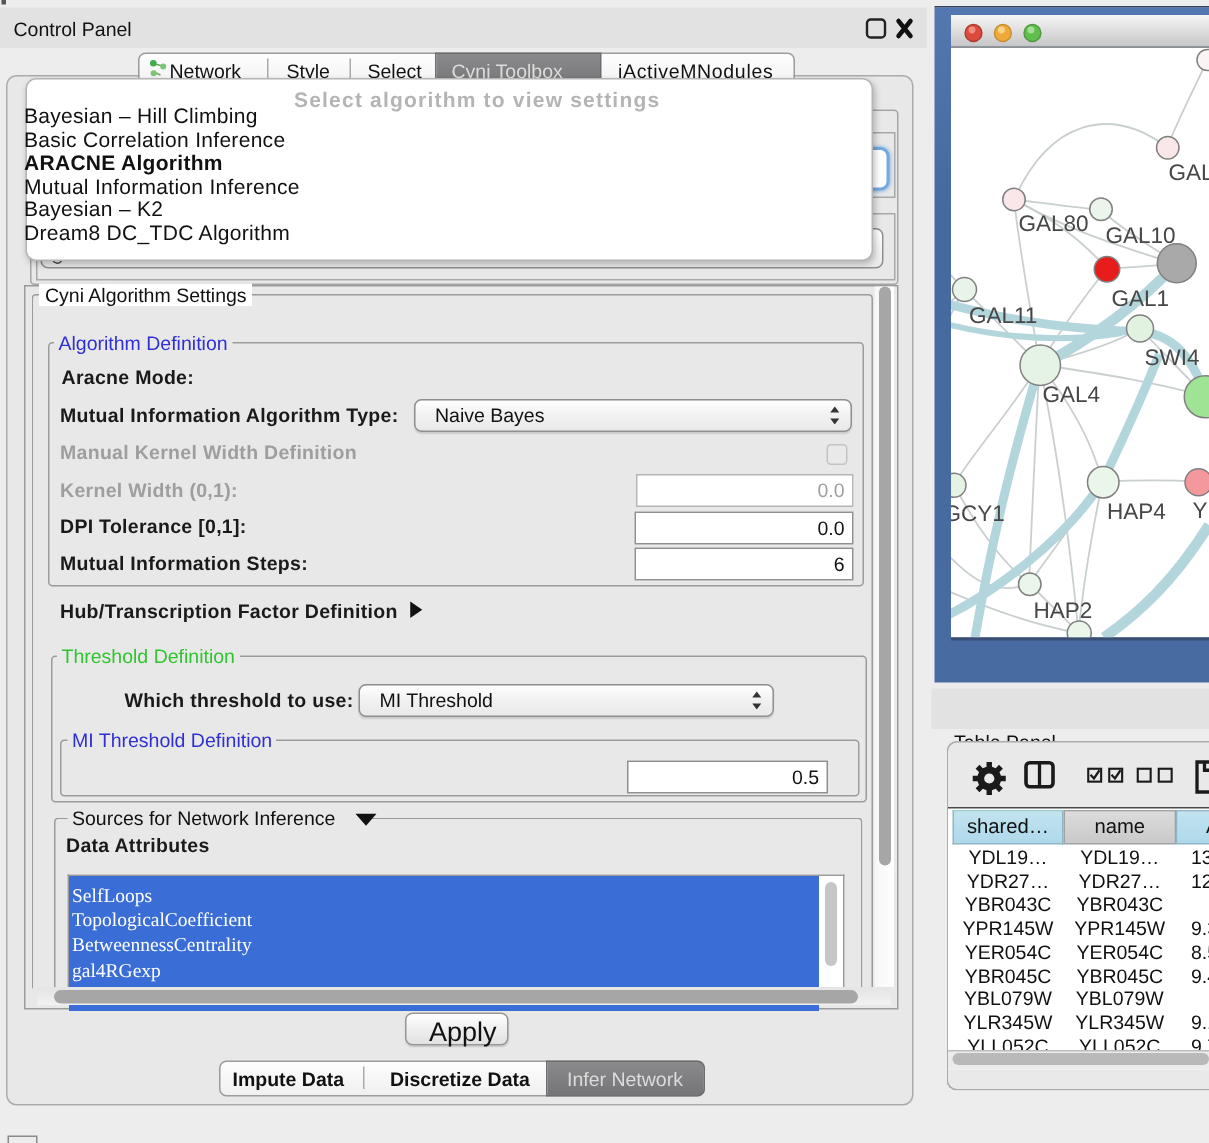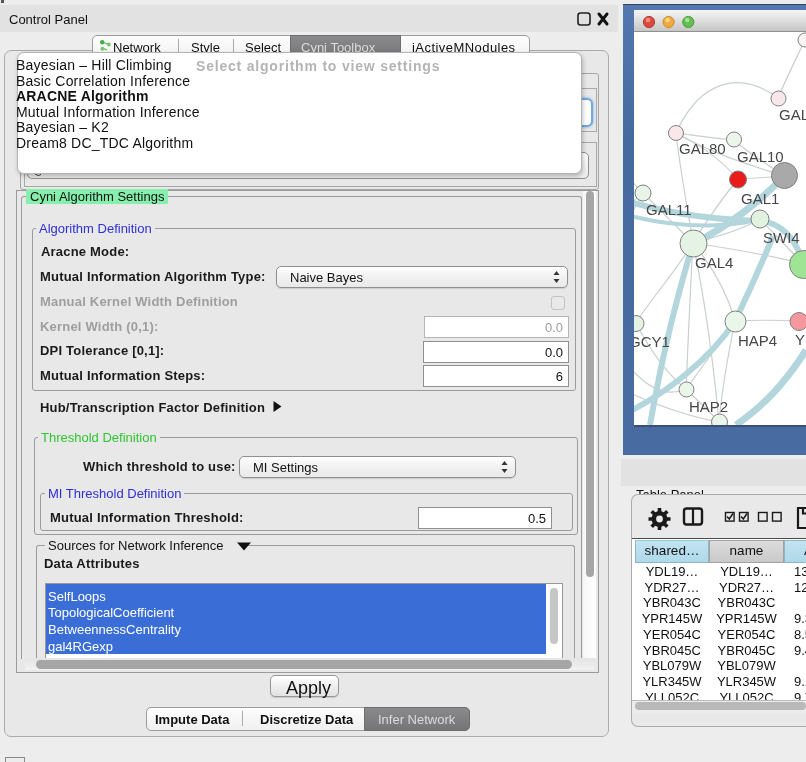--- a/index.html
+++ b/index.html
@@ -47,21 +47,21 @@
 </svg>
 <div class="abs" style="left:113px;top:40px;font-size:13px;color:#111;">Network</div>
 <div class="abs" style="left:191px;top:40px;font-size:13px;color:#111;">Style</div>
 <div class="abs" style="left:245px;top:40px;font-size:13px;color:#111;">Select</div>
 <div class="abs" style="left:301px;top:40px;font-size:13px;color:#dcdcdc;">Cyni Toolbox</div>
 <div class="abs" style="left:412px;top:40px;font-size:13px;color:#111;letter-spacing:0.45px;">jActiveMNodules</div>
 
 <div class="abs" style="left:16px;top:190px;width:581px;height:481px;background:#e8e8e8;border:1px solid #9b9b9b;"></div>
 
 <div class="abs" style="left:21px;top:196px;width:559px;height:462px;border:1px solid #9b9b9b;border-bottom:none;border-radius:3px 3px 0 0;"></div>
-<div class="abs" style="left:26px;top:189px;background:#86efac;padding:0 4px;font-size:13px;color:#111;">Cyni Algorithm Settings</div>
+<div class="abs" style="left:26px;top:189px;background:#ffffff;padding:0 4px;font-size:13px;color:#111;">Cyni Algorithm Settings</div>
 
 <div class="gbox" style="left:32px;top:228px;width:542px;height:161px;"></div>
 <div class="abs" style="left:36px;top:221px;background:#e8e8e8;padding:0 3px;font-size:13px;color:#2f2fd4;">Algorithm Definition</div>
 
 <div class="lbl abs" style="left:41px;top:244px;">Aracne Mode:</div>
 
 <div class="lbl abs" style="left:40px;top:269px;text-align:center;">Mutual Information Algorithm Type:</div>
 <div class="combo" style="left:276px;top:266px;width:290px;height:20px;">
       <span class="ct">Naive Bayes</span>
  <svg class="arr" viewBox="0 0 7 12">
@@ -91,45 +91,44 @@
 <div class="lbl abs" style="left:40px;top:400px;">Hub/Transcription Factor Definition</div>
 <svg class="abs" style="left:272px;top:400px;" width="11" height="13" viewBox="0 0 11 13">
       <path d="M1.5 1 L9.5 6.5 L1.5 12 Z" fill="#111"></path>
     </svg>
 
 <div class="gbox" style="left:34px;top:437px;width:542px;height:96px;"></div>
 <div class="abs" style="left:38px;top:430px;background:#e8e8e8;padding:0 3px;font-size:13px;color:#2fc52f;">Threshold Definition</div>
 
 <div class="lbl abs" style="left:83px;top:459px;">Which threshold to use:</div>
 <div class="combo" style="left:239px;top:456px;width:275px;height:20px;">
-      <span class="ct">MI Settings</span>
+      <span class="ct">MI Threshold</span>
  <svg class="arr" viewBox="0 0 7 12">
         <path d="M3.5 0 L6.5 4 L0.5 4 Z" fill="#333"></path>
         <path d="M3.5 12 L6.5 8 L0.5 8 Z" fill="#333"></path>
       </svg>
     </div>
 
 <div class="gbox" style="left:40px;top:493px;width:531px;height:36px;"></div>
 <div class="abs" style="left:45px;top:486px;background:#e8e8e8;padding:0 3px;font-size:13px;color:#2f2fd4;">MI Threshold Definition</div>
 
-<div class="lbl abs" style="left:50px;top:510px;">Mutual Information Threshold:</div>
 <div class="field" style="left:418px;top:507px;width:132px;height:20px;">
       <span>0.5</span>
     </div>
 
 <div class="abs" style="left:36px;top:545px;width:537px;height:113px;border:1px solid #9b9b9b;border-bottom:none;border-radius:3px 3px 0 0;"></div>
 <div class="abs" style="left:45px;top:538px;background:#e8e8e8;padding:0 3px 0 3px;font-size:13px;color:#111;">Sources for Network Inference&nbsp;&nbsp;&nbsp;&nbsp;</div>
 <svg class="abs" style="left:237px;top:542px;" width="14" height="9" viewBox="0 0 14 9">
       <path d="M0 0.5 L14 0.5 L7 8.5 Z" fill="#111"></path>
     </svg>
 
 <div class="lbl abs" style="left:44px;top:556px;">Data Attributes</div>
 
 <div class="abs" style="left:45px;top:583px;width:516px;height:75px;background:#fff;border:1px solid #999;border-bottom:none;"></div>
-<div class="abs" style="left:46px;top:584px;width:500px;height:70px;background:#3a6ed6;overflow:hidden;">
+<div class="abs" style="left:46px;top:584px;width:500px;height:90px;background:#3a6ed6;overflow:hidden;font-family:Liberation Serif, serif;">
   <div class="abs" style="left:2px;top:4.5px;width:400px;font-size:13px;color:#fff;line-height:16.7px;">SelfLoops<br>TopologicalCoefficient<br>BetweennessCentrality<br>gal4RGexp</div>
 </div>
 
 <div class="abs" style="left:550px;top:588px;width:8px;height:56px;background:#c6c6c6;border-radius:4px;"></div>
 
 <div class="abs" style="left:25px;top:658px;width:569px;height:12px;background:linear-gradient(#e4e4e4,#f2f2f2);"></div>
 <div class="abs" style="left:36px;top:659.5px;width:536px;height:9px;background:#a6a6a6;border-radius:4.5px;"></div>
 
 <div class="abs" style="left:583px;top:191px;width:13px;height:467px;background:linear-gradient(90deg,#f6f6f6,#fff);"></div>
 <div class="abs" style="left:586px;top:191px;width:8px;height:386px;background:#a6a6a6;border-radius:4px;"></div>
@@ -141,21 +140,21 @@
 <div class="abs" style="left:242px;top:711px;width:1px;height:15px;background:#aaa;"></div>
 <div class="abs" style="left:364px;top:707px;width:104px;height:22px;background:linear-gradient(#8a8a8c,#757577);border:1px solid #6e6e70;border-radius:0 5px 5px 0;"></div>
 <div class="abs" style="left:155px;top:712px;font-size:13px;font-weight:bold;color:#111;">Impute Data</div>
 <div class="abs" style="left:260px;top:712px;font-size:13px;font-weight:bold;color:#111;">Discretize Data</div>
 <div class="abs" style="left:378px;top:712px;font-size:13px;color:#dcdcdc;">Infer Network</div>
 
 <div class="abs" style="left:5px;top:757px;width:18px;height:10px;background:#ececec;border:1.5px solid #8a8a8a;"></div>
 
 <div class="abs" style="left:17px;top:52px;width:563px;height:120px;background:#fff;border:1px solid #b5b5b5;border-radius:7px;box-shadow:1px 2px 4px rgba(0,0,0,0.25);"></div>
 <div class="abs" style="left:196px;top:58px;font-size:14px;font-weight:bold;color:#b4b4b4;letter-spacing:0.8px;">Select algorithm to view settings</div>
-<div class="abs" style="left:16px;top:58px;width:540px;font-size:14px;color:#111;line-height:15.6px;letter-spacing:0.2px;">Bayesian – Hill Climbing<br>Basic Correlation Inference<br><span class="b">ARACNE Algorithm</span><br>Mutual Information Inference<br>Bayesian – K2<br>Dream8 DC_TDC Algorithm</div>
+<div class="abs" style="left:16px;top:70px;width:540px;font-size:14px;color:#111;line-height:15.6px;letter-spacing:0.2px;">Bayesian – Hill Climbing<br>Basic Correlation Inference<br><span class="b">ARACNE Algorithm</span><br>Mutual Information Inference<br>Bayesian – K2<br>Dream8 DC_TDC Algorithm</div>
 
 <div class="abs" style="left:623px;top:4px;width:183px;height:450px;background:linear-gradient(#5377b0,#46699f 30%,#486ba1);border-top:1.5px solid #2e4160;"></div>
 <div class="abs" style="left:634px;top:10px;width:172px;height:21px;background:linear-gradient(#f6f6f6,#c6c6c6);border-bottom:1px solid #909090;"></div>
 <svg class="abs" style="left:641px;top:14px;" width="55" height="16" viewBox="0 0 55 16">
  <circle cx="8" cy="8" r="5.6" fill="#dc4a3d" stroke="#ad3d31" stroke-width="1"></circle>
  <circle cx="7" cy="6" r="2.3" fill="#f7968d" opacity="0.85"></circle>
  <circle cx="27.6" cy="8" r="5.6" fill="#f0a93c" stroke="#c78f2d" stroke-width="1"></circle>
  <circle cx="26.6" cy="6" r="2.3" fill="#fbd98d" opacity="0.9"></circle>
  <circle cx="47.3" cy="8" r="5.6" fill="#61bf4d" stroke="#4f9a41" stroke-width="1"></circle>
  <circle cx="46.3" cy="6" r="2.3" fill="#aee29e" opacity="0.9"></circle>

